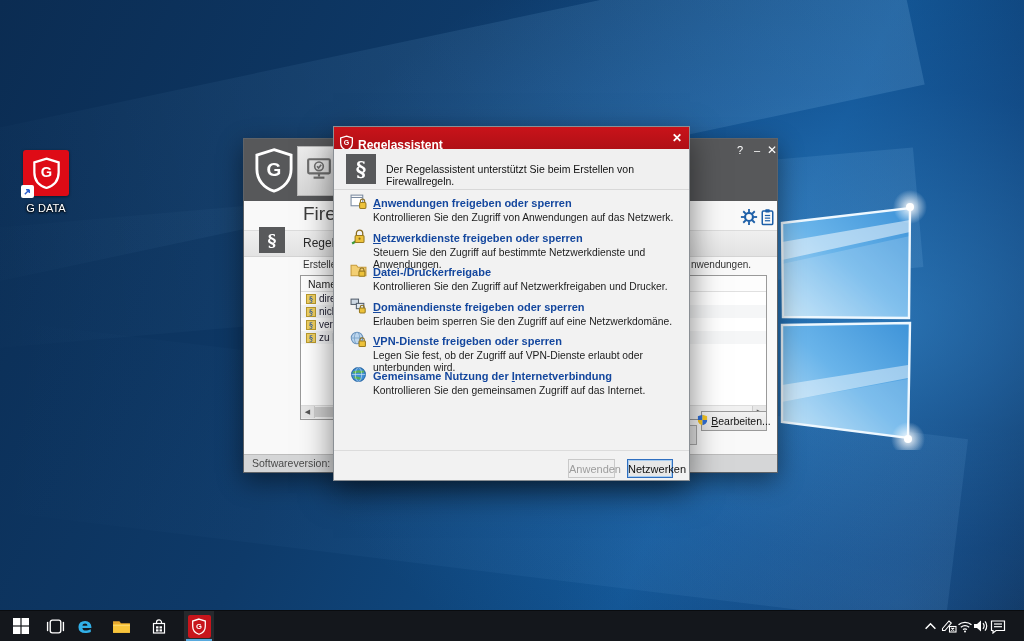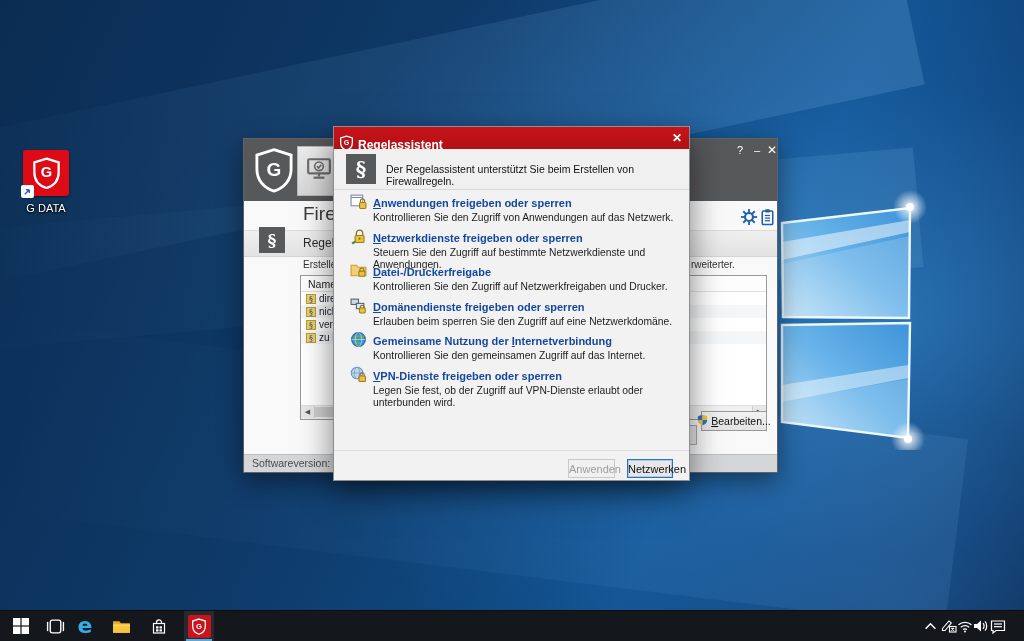--- a/index.html
+++ b/index.html
@@ -190,21 +190,21 @@
           <rect x="7" y="1.5" width="6" height="4.5" rx="1" fill="#1d5fa8"></rect>
           <line x1="6.5" y1="10" x2="13.5" y2="10" stroke="#1d5fa8" stroke-width="1.6"></line>
           <line x1="6.5" y1="13.5" x2="13.5" y2="13.5" stroke="#1d5fa8" stroke-width="1.6"></line>
           <line x1="6.5" y1="17" x2="13.5" y2="17" stroke="#1d5fa8" stroke-width="1.6"></line>
         </svg>
     </span>
     <div id="mw-tabstrip"></div>
     <div id="mw-secticon" class="sect">§</div>
     <div id="mw-tablabel">Regelsätze</div>
     <div id="mw-sub-l">Erstellen Sie Regelsätze, um Netzwerken</div>
-    <div id="mw-sub-r">rweiterter.</div>
+    <div id="mw-sub-r">nwendungen.</div>
 
     <div id="rulebox">
       <div class="hdr">Name</div>
       <div id="rulelist-rows">
           <div class="rrow">
             <span class="ic">
               <span class="mini-sect">§</span>
             </span>
             <span>direkt</span>
           </div>
@@ -298,36 +298,36 @@
         <div class="dlg-item"><span class="ic">
             <svg width="17" height="17" viewBox="0 0 16 16">
               <rect x="1" y="2" width="7" height="5" fill="#cdd8e4" stroke="#55606e"></rect>
               <rect x="6" y="6" width="7" height="5" fill="#dde6ef" stroke="#55606e"></rect>
               <path d="M9.7 10.4V9.5a1.8 1.8 0 0 1 3.6 0v.9" fill="none" stroke="#8a6d1f"></path>
               <rect x="8.9" y="10.4" width="5.4" height="4.6" rx=".8" fill="#edc23a" stroke="#9a7b20"></rect>
             </svg>
           </span><a><u>D</u>omänendienste freigeben oder sperren</a><div class="desc">Erlauben beim sperren Sie den Zugriff auf eine Netzwerkdomäne.</div></div>
         <div class="dlg-item"><span class="ic">
             <svg width="17" height="17" viewBox="0 0 16 16">
+              <circle cx="6.6" cy="6.6" r="5.4" fill="#bcd6ee" stroke="#6a92bb"></circle>
+              <line x1="1.2" y1="6.6" x2="12" y2="6.6" stroke="#7aa2c8" stroke-width=".8"></line>
+              <ellipse cx="6.6" cy="6.6" rx="2.5" ry="5.4" fill="none" stroke="#7aa2c8" stroke-width=".8"></ellipse>
+              <path d="M9.4 9.4V8.3a2 2 0 0 1 4 0v1.1" fill="none" stroke="#8a6d1f"></path>
+              <rect x="8.5" y="9.4" width="6" height="5.2" rx=".8" fill="#edc23a" stroke="#9a7b20"></rect>
+            </svg>
+          </span><a><u>V</u>PN-Dienste freigeben oder sperren</a><div class="desc">Legen Sie fest, ob der Zugriff auf VPN-Dienste erlaubt oder unterbunden wird.</div></div>
+        <div class="dlg-item"><span class="ic">
+            <svg width="17" height="17" viewBox="0 0 16 16">
               <circle cx="8" cy="8" r="6.5" fill="#3f8fd6" stroke="#2a6aa8"></circle>
               <path d="M3 5.5c2 1.5 4-1.2 6-.2 1.4.7 3 .2 4-.3" stroke="#58b058" stroke-width="2.2" fill="none"></path>
               <path d="M4 11c2-1 4 1.5 6 .5" stroke="#58b058" stroke-width="2.2" fill="none"></path>
               <ellipse cx="8" cy="8" rx="3" ry="6.5" fill="none" stroke="rgba(255,255,255,.55)" stroke-width=".8"></ellipse>
               <line x1="1.5" y1="8" x2="14.5" y2="8" stroke="rgba(255,255,255,.55)" stroke-width=".8"></line>
             </svg>
           </span><a>Gemeinsame Nutzung der <u>I</u>nternetverbindung</a><div class="desc">Kontrollieren Sie den gemeinsamen Zugriff auf das Internet.</div></div>
-        <div class="dlg-item"><span class="ic">
-            <svg width="17" height="17" viewBox="0 0 16 16">
-              <circle cx="6.6" cy="6.6" r="5.4" fill="#bcd6ee" stroke="#6a92bb"></circle>
-              <line x1="1.2" y1="6.6" x2="12" y2="6.6" stroke="#7aa2c8" stroke-width=".8"></line>
-              <ellipse cx="6.6" cy="6.6" rx="2.5" ry="5.4" fill="none" stroke="#7aa2c8" stroke-width=".8"></ellipse>
-              <path d="M9.4 9.4V8.3a2 2 0 0 1 4 0v1.1" fill="none" stroke="#8a6d1f"></path>
-              <rect x="8.5" y="9.4" width="6" height="5.2" rx=".8" fill="#edc23a" stroke="#9a7b20"></rect>
-            </svg>
-          </span><a><u>V</u>PN-Dienste freigeben oder sperren</a><div class="desc">Legen Sie fest, ob der Zugriff auf VPN-Dienste erlaubt oder unterbunden wird.</div></div>
       </div>
     <div id="dlg-divider"></div>
     <button class="dbtn" id="btn-apply" disabled="">Anwenden</button>
     <button class="dbtn" id="btn-cancel">Netzwerken</button>
   </div>
 
   <div id="taskbar">
     <div id="tb-apps">
         <div class="tb-btn" style="left: 6px;">
           <span class="ic">

